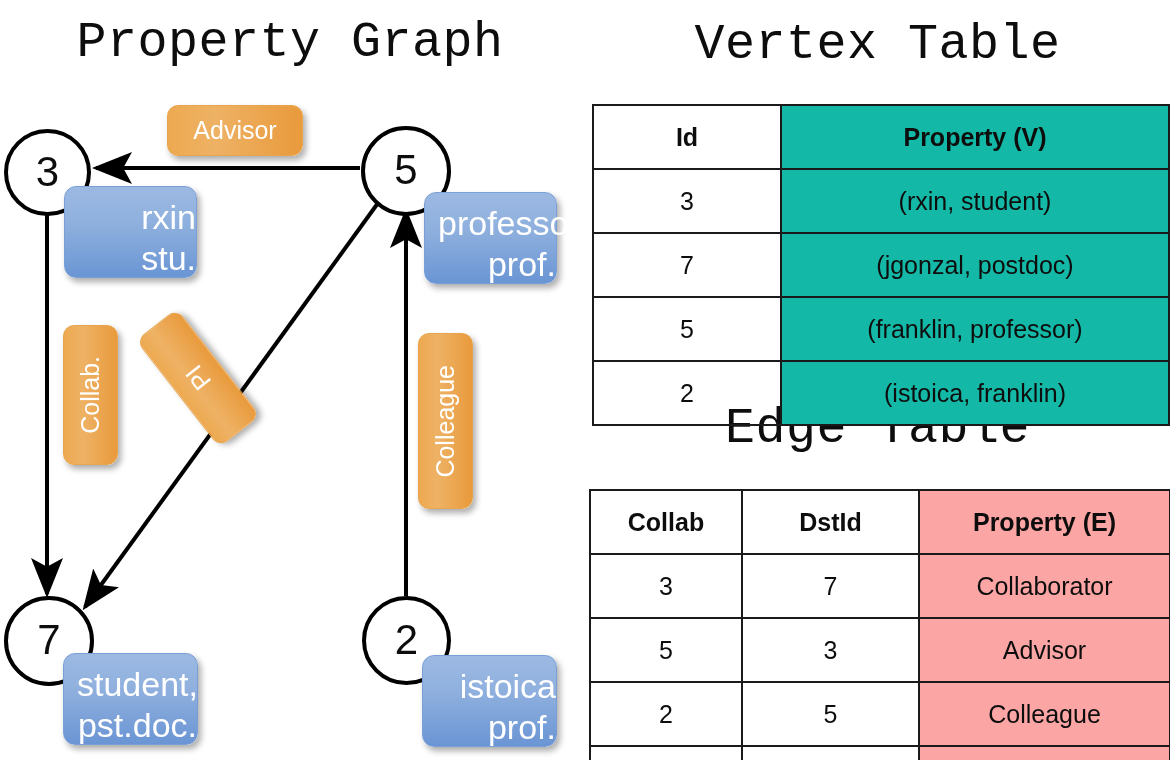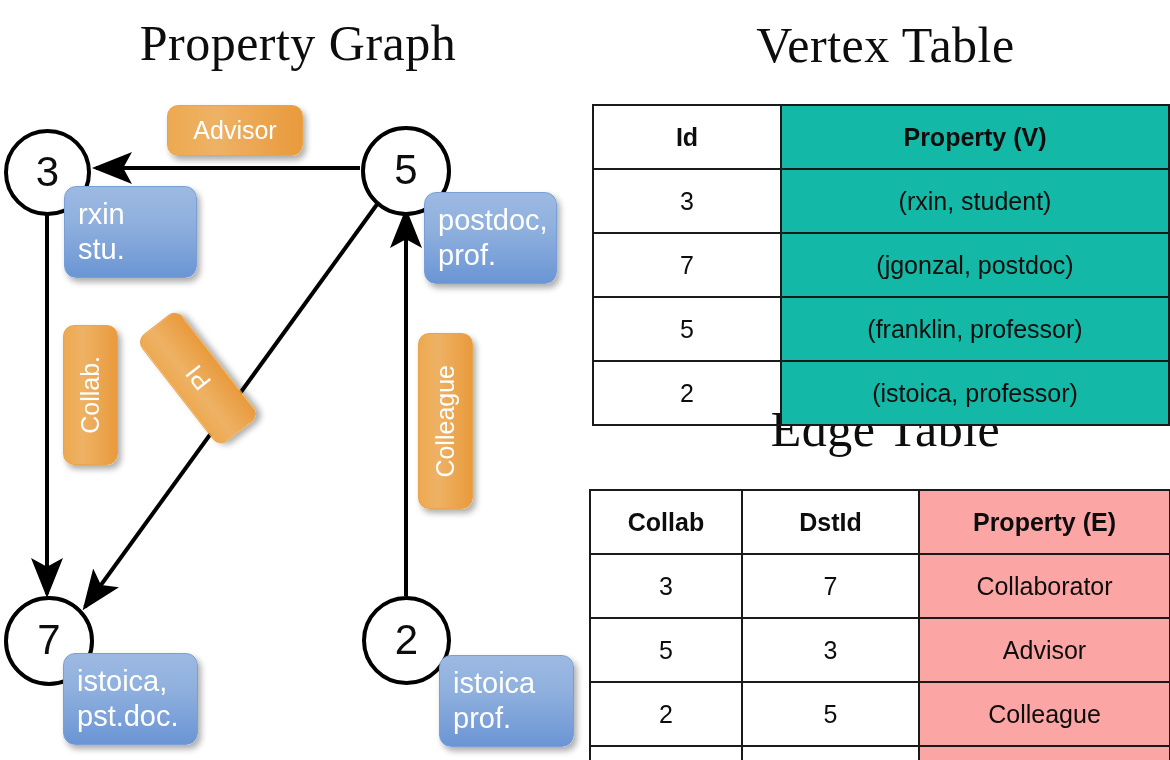--- a/index.html
+++ b/index.html
@@ -12,29 +12,28 @@
     height: 760px;
     position: relative;
     overflow: hidden;
     font-family: "Liberation Sans", sans-serif;
     color: #000;
   }
 
   
   .title {
     position: absolute;
-    font-family: Liberation Serif, serif;
+    font-family: Liberation Mono, monospace;
     font-weight: 300;
     font-size: 50px;
     line-height: 1;
     color: #0d0d0d;
     letter-spacing: 0.5px;
     white-space: nowrap;
     text-align: center;
-    margin-left: 8px;
   }
   #title-property-graph { left: 0; top: 18px; width: 580px; }
   #title-vertex-table   { left: 585px; top: 20px; width: 585px; }
   #title-edge-table     { left: 585px; top: 404px; width: 585px; }
 
   
   #graph-panel {
     position: absolute;
     left: 0; top: 0;
     width: 585px; height: 760px;
@@ -65,25 +64,26 @@
     transform: translateY(-1px);
   }
 
   .prop-box {
     position: absolute;
     border-radius: 12px;
     box-sizing: border-box;
     color: #fff;
     font-family: "Liberation Sans", sans-serif;
     font-weight: 300;
-    font-size: 29px;
+    font-size: 34px;
     line-height: 1.22;
     padding: 10px 0 0 13px;
     box-shadow: 3px 4px 6px rgba(0,0,0,0.33);
     z-index: 4;
+    text-align: right;
   }
   .prop-box.blue {
     background: linear-gradient(to bottom, #9cb9e2 0%, #8fb0de 40%, #6a95d4 100%);
     border: 1px solid #7a9fd6;
   }
   .edge-box {
     position: absolute;
     border-radius: 11px;
     box-sizing: border-box;
     color: #fff;
@@ -176,30 +176,30 @@
   <div class="node-circle" style="left:362px; top:596px; width:89px; height:89px;">
     <span>2</span>
   </div>
 
   <div class="prop-box blue" style="left:64px; top:186px; width:133px; height:92px;">
     <div>rxin</div>
     <div>stu.</div>
   </div>
 
   <div class="prop-box blue" style="left:424px; top:192px; width:133px; height:92px;">
-    <div>postdoc,</div>
+    <div>professor,</div>
     <div>prof.</div>
   </div>
 
   <div class="prop-box blue" style="left:63px; top:653px; width:135px; height:92px;">
-    <div>istoica,</div>
+    <div>student,</div>
     <div>pst.doc.</div>
   </div>
 
-  <div class="prop-box blue" style="left:439px; top:655px; width:135px; height:92px;">
+  <div class="prop-box blue" style="left:422px; top:655px; width:135px; height:92px;">
     <div>istoica</div>
     <div>prof.</div>
   </div>
 
   <div class="edge-box horiz" style="left:167px; top:105px; width:136px; height:51px;">
     <span>Advisor</span>
   </div>
 
   <div class="edge-box vert" style="left:63px; top:325px; width:55px; height:140px;">
     <span>Collab.</span>
@@ -234,21 +234,21 @@
     <tr>
       <td>7</td>
       <td class="cell-blue">(jgonzal, postdoc)</td>
     </tr>
     <tr>
       <td>5</td>
       <td class="cell-blue">(franklin, professor)</td>
     </tr>
     <tr>
       <td>2</td>
-      <td class="cell-blue">(istoica, professor)</td>
+      <td class="cell-blue">(istoica, franklin)</td>
     </tr>
   </tbody>
 </table>
 
 <table class="data-table" id="edge-table">
   <colgroup>
       <col style="width:152px">
       <col style="width:177px">
       <col style="width:251px">
     </colgroup>

